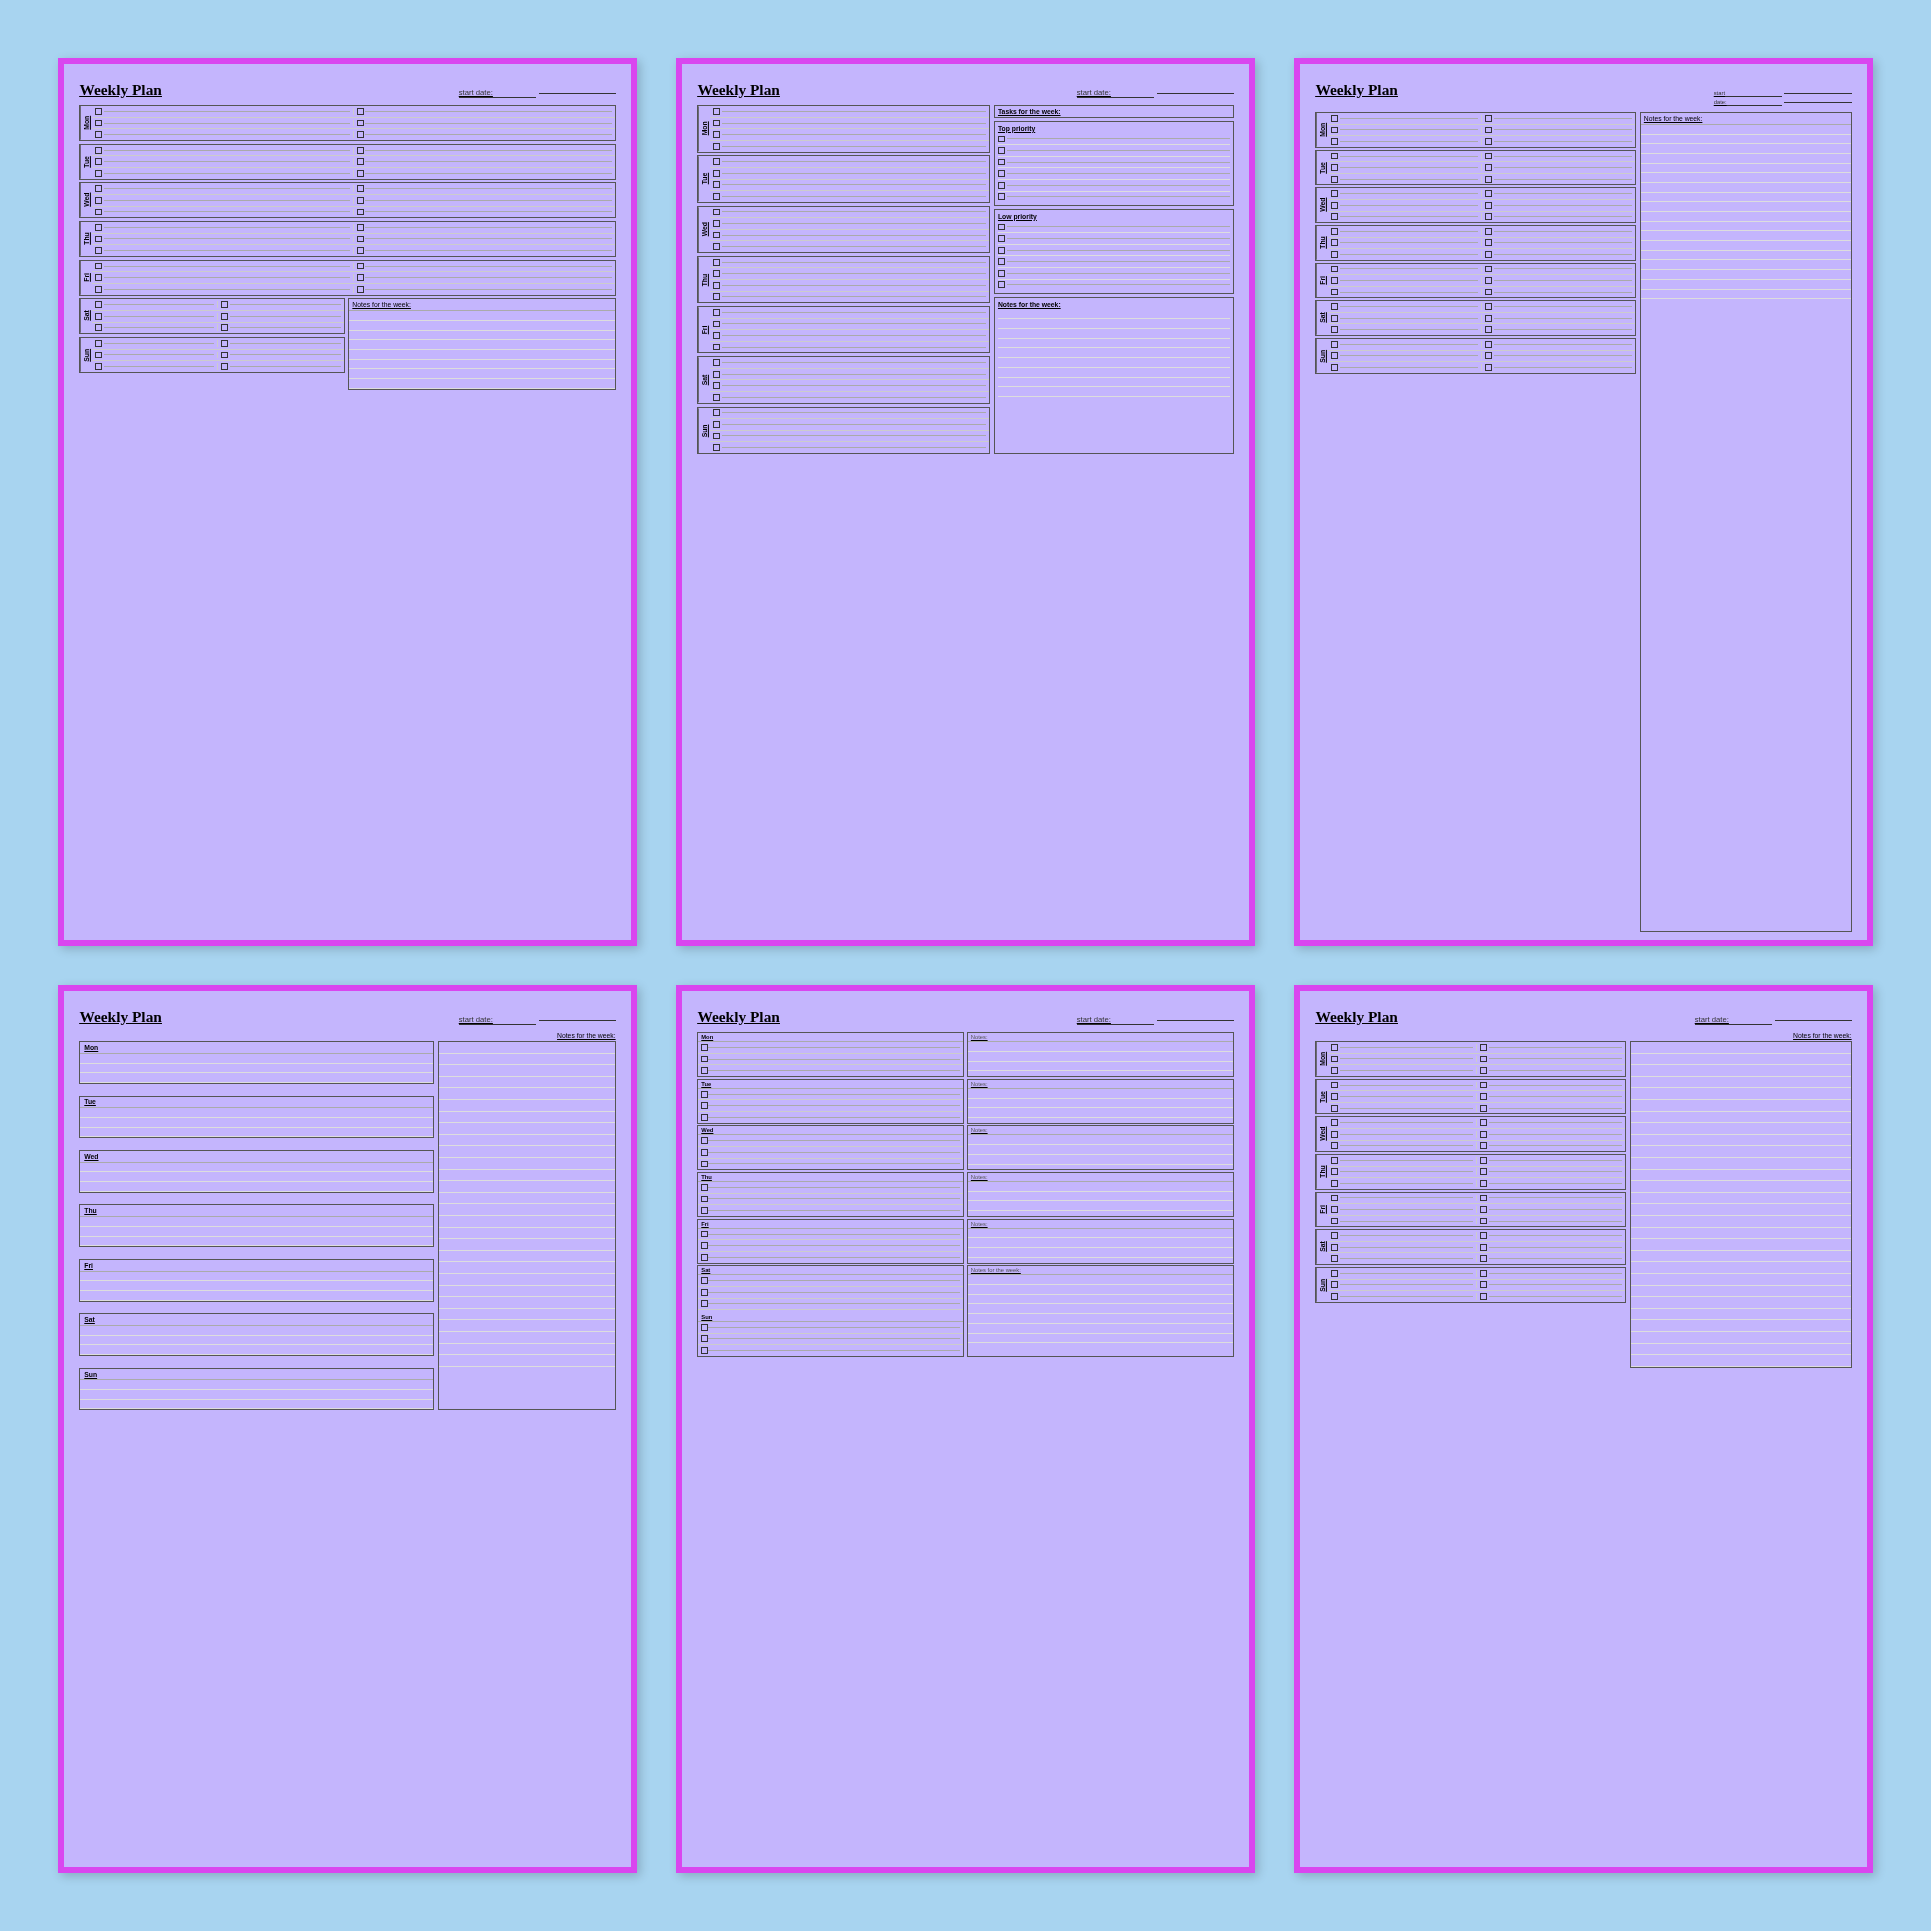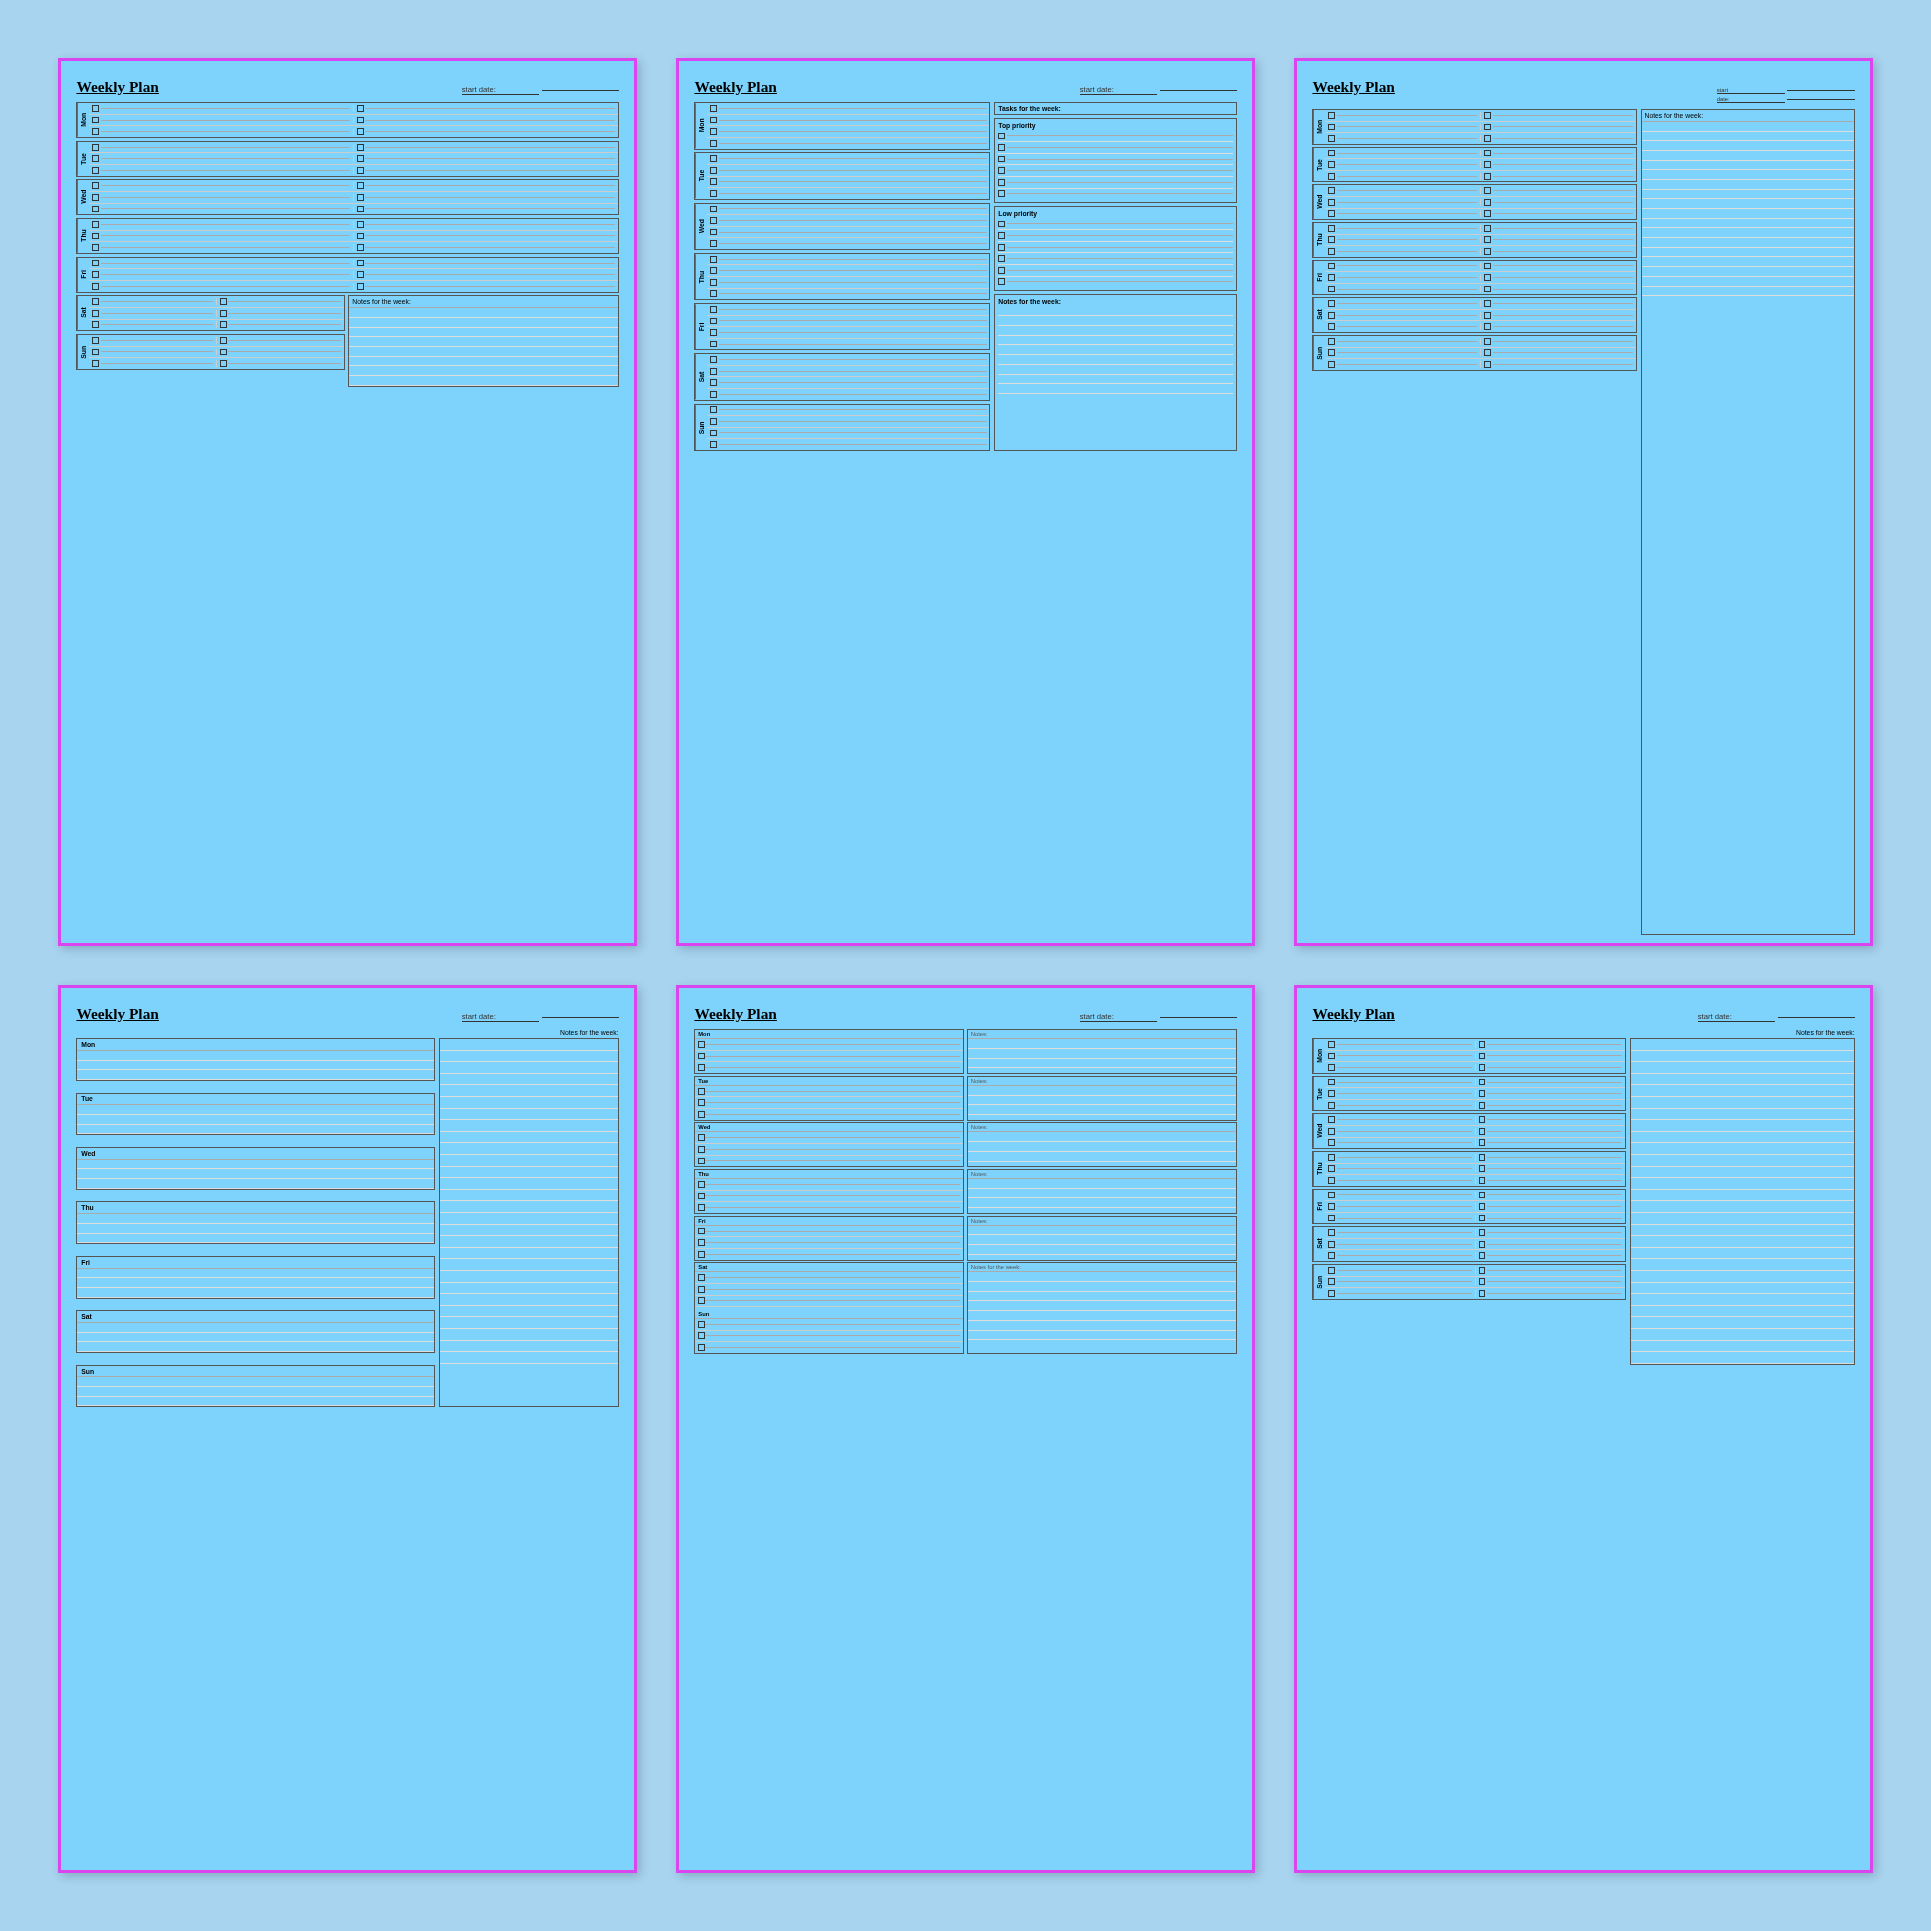--- a/index.html
+++ b/index.html
@@ -9,26 +9,27 @@
       height: 1931px;
       display: grid;
       grid-template-columns: repeat(3, 1fr);
       grid-template-rows: repeat(2, 1fr);
       gap: 39px;
       padding: 58px;
       font-family: Arial, sans-serif;
     }
 
     .planner-card {
-      background: #7dd3fc;
-      border: 3px solid #d946ef;
+      background: #c4b5fd;
+      border: 6px solid #d946ef;
       box-shadow: 2.9px 2.9px 9.7px rgba(0,0,0,0.2);
       padding: 17.4px 15.4px 11.6px 15.4px;
       overflow: hidden;
       position: relative;
+      text-decoration: underline;
     }
 
     .card-header {
       display: flex;
       align-items: baseline;
       justify-content: space-between;
       margin-bottom: 5.8px;
       border-bottom: none;
     }
 

